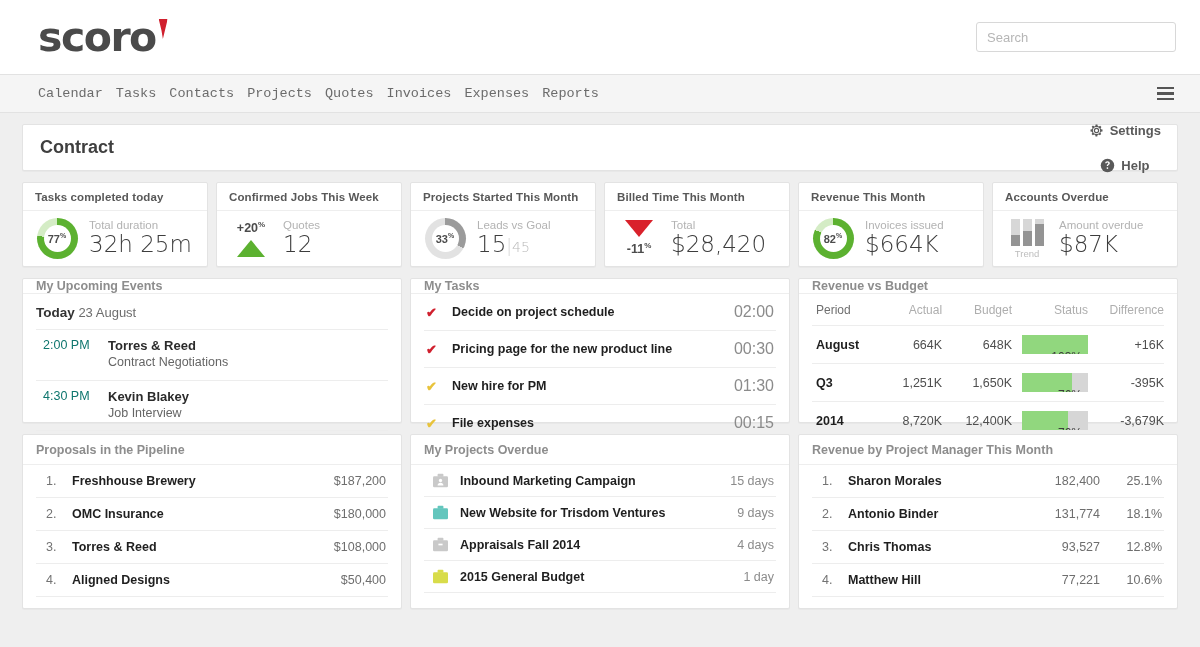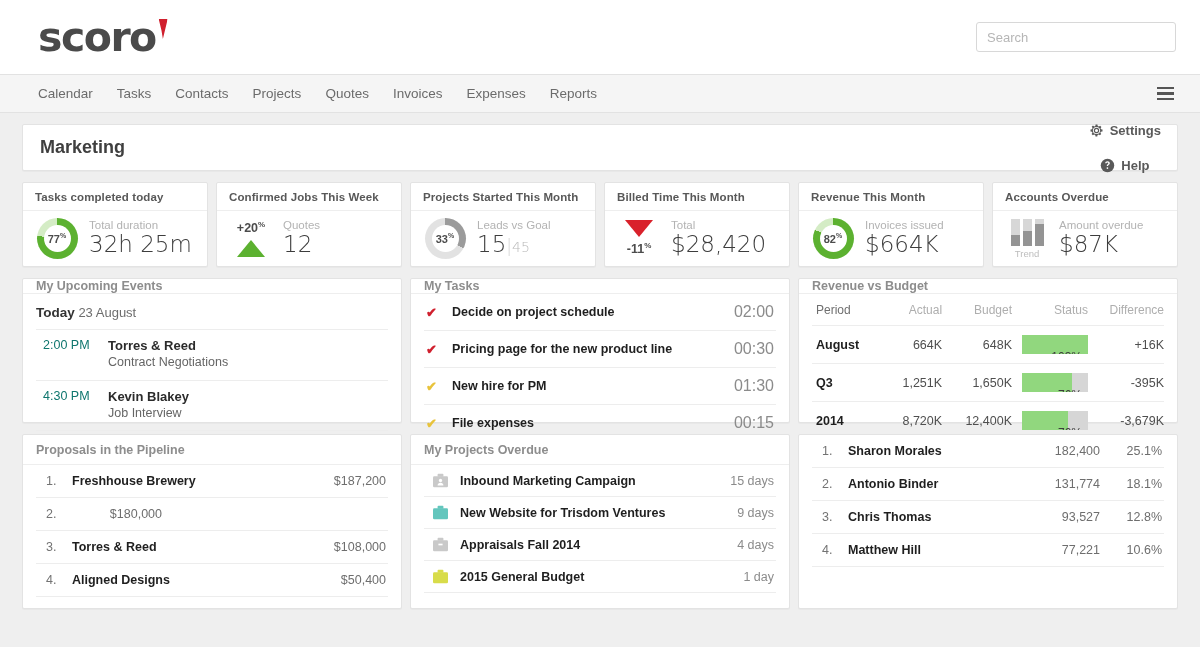--- a/index.html
+++ b/index.html
@@ -35,21 +35,21 @@
     font-family: "Liberation Sans", sans-serif; outline: none;
   }
   .search-box::placeholder { color: #b6b6b6; }
 
   
   .navbar {
     height: 38px; background: #f5f5f5; border-bottom: 1px solid #e2e2e2;
     display: flex; align-items: center; justify-content: space-between;
     padding: 0 22px 0 38px;
   }
-  .nav-items { display: flex; gap: 24px; }
+  .nav-items { display: flex; gap: 13px; font-family: Liberation Mono, monospace; }
   .nav-item {
     font-size: 13.5px; color: #6b6b6b; cursor: pointer; white-space: nowrap;
   }
   .hamburger { display: flex; flex-direction: column; gap: 3px; cursor: pointer; padding: 4px; }
   .hamburger span { display: block; width: 17px; height: 2.2px; background: #555; }
 
   
   .content { padding: 11px 22px 0 22px; }
 
   .card {
@@ -213,21 +213,21 @@
   <div class="hamburger">
     <span></span>
       <span></span>
       <span></span>
   </div>
 </div>
 
 <div class="content">
 
   <div class="card dash-head">
-    <div class="dash-title">Marketing</div>
+    <div class="dash-title">Contract</div>
     <div class="dash-actions">
       <div class="dash-action">
         <span>
           <svg width="15" height="15" viewBox="0 0 20 20">
               <path fill="#5a5a5a" d="M10 6.4a3.6 3.6 0 100 7.2 3.6 3.6 0 000-7.2zm0 5.6a2 2 0 110-4 2 2 0 010 4z"></path>
               <path fill="#5a5a5a" d="M18 11.2v-2.4l-2-.35a6.3 6.3 0 00-.62-1.5l1.16-1.65-1.7-1.7-1.65 1.16a6.3 6.3 0 00-1.5-.62L11.2 2H8.8l-.35 2a6.3 6.3 0 00-1.5.62L5.3 3.46l-1.7 1.7 1.16 1.65a6.3 6.3 0 00-.62 1.5L2 8.8v2.4l2 .35c.14.53.35 1.03.62 1.5l-1.16 1.65 1.7 1.7 1.65-1.16c.47.27.97.48 1.5.62l.35 2h2.4l.35-2c.53-.14 1.03-.35 1.5-.62l1.65 1.16 1.7-1.7-1.16-1.65c.27-.47.48-.97.62-1.5l2-.35zM10 14.8A4.8 4.8 0 1114.8 10 4.8 4.8 0 0110 14.8z"></path>
             </svg>
         </span>
         <span>Settings</span>
       </div>
@@ -470,20 +470,21 @@
     <div class="card panel row-bot">
       <div class="panel-head">Proposals in the Pipeline</div>
       <div class="panel-body">
         <div class="rank-row">
           <div class="rank-no">1.</div>
           <div class="rank-name">Freshhouse Brewery</div>
           <div class="rank-val">$187,200</div>
         </div>
         <div class="rank-row">
           <div class="rank-no">2.</div>
+          <div class="rank-name">OMC Insurance</div>
           <div class="rank-val">$180,000</div>
         </div>
         <div class="rank-row">
           <div class="rank-no">3.</div>
           <div class="rank-name">Torres &amp; Reed</div>
           <div class="rank-val">$108,000</div>
         </div>
         <div class="rank-row">
           <div class="rank-no">4.</div>
           <div class="rank-name">Aligned Designs</div>
@@ -535,20 +536,21 @@
                 <rect x="6.5" y="1" width="7" height="3.5" rx="1" fill="#d8dc4a"></rect>
               </svg>
           </div>
           <div class="proj-name">2015 General Budget</div>
           <div class="proj-days">1 day</div>
         </div>
       </div>
     </div>
 
     <div class="card panel row-bot">
+      <div class="panel-head">Revenue by Project Manager This Month</div>
       <div class="panel-body">
         <div class="rank-row">
           <div class="rank-no">1.</div>
           <div class="rank-name">Sharon Morales</div>
           <div class="rank-val">182,400</div>
           <div class="rank-pct">25.1%</div>
         </div>
         <div class="rank-row">
           <div class="rank-no">2.</div>
           <div class="rank-name">Antonio Binder</div>

